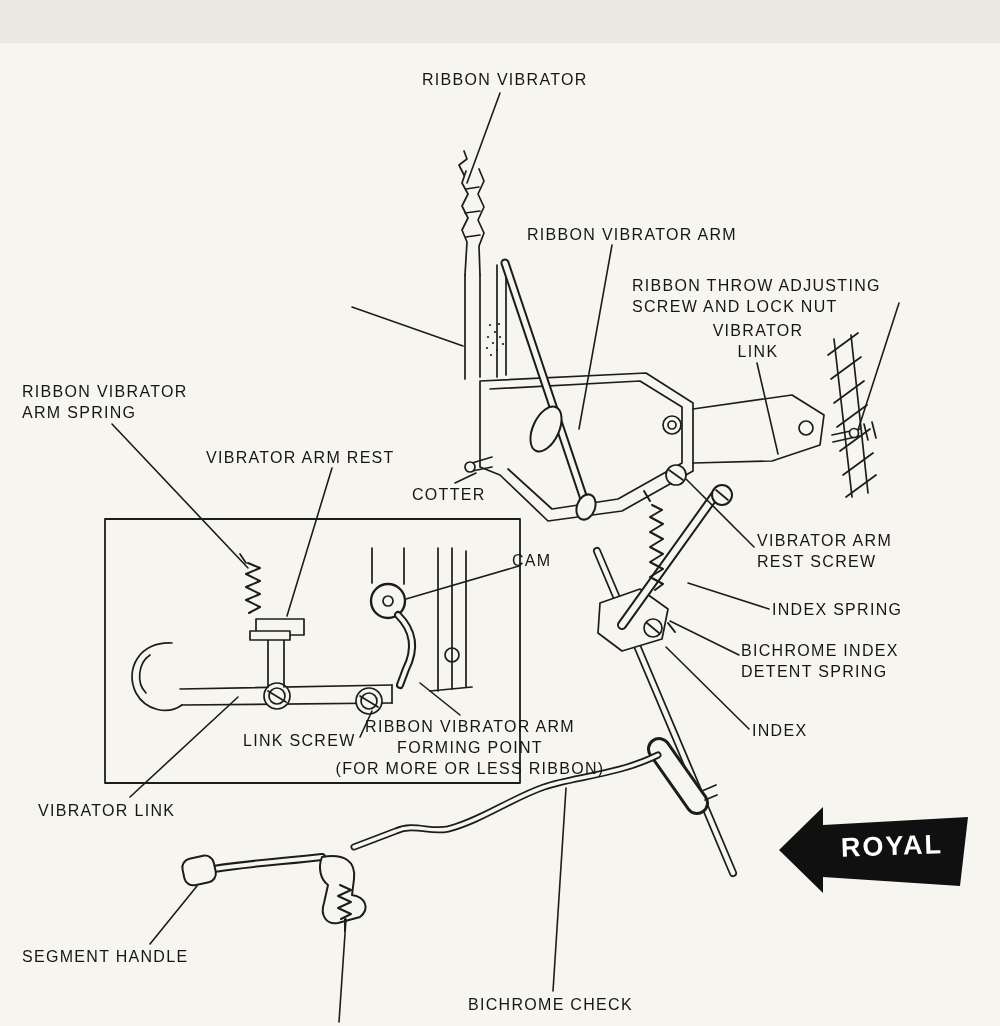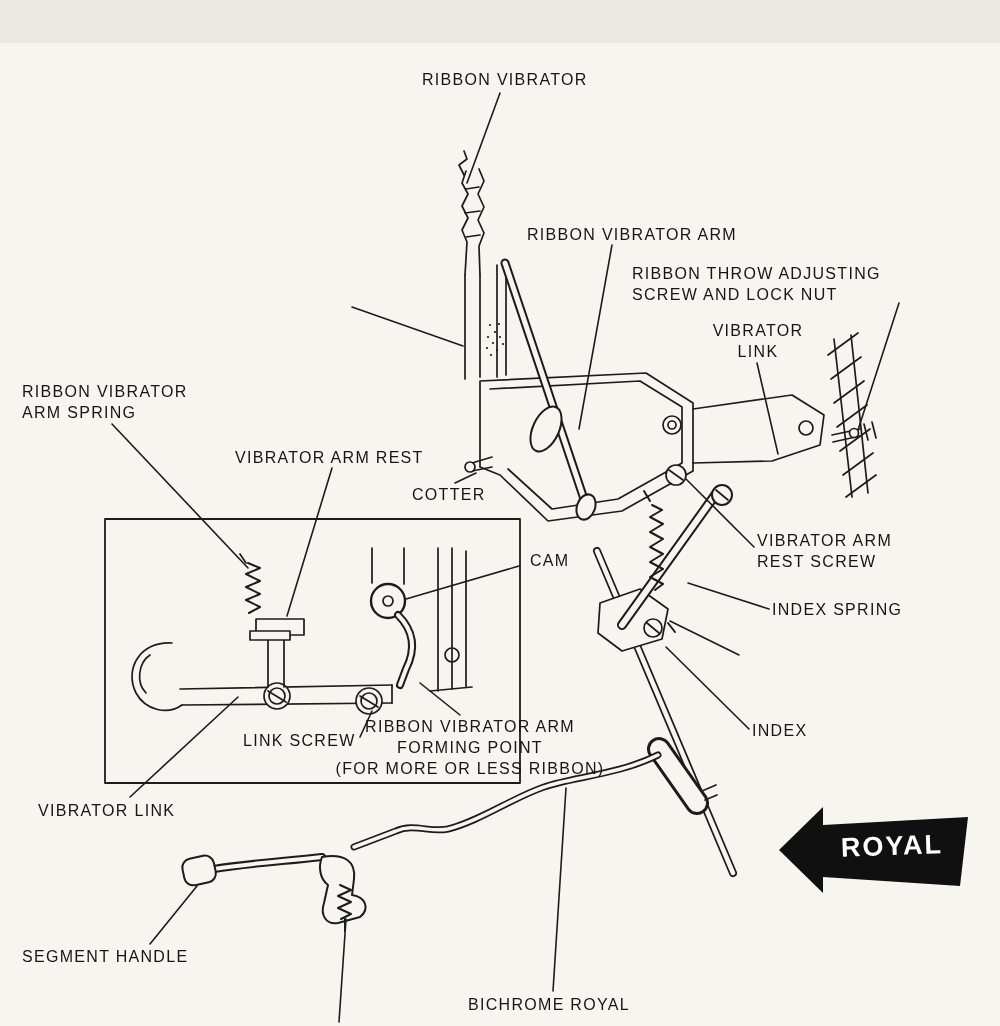--- a/index.html
+++ b/index.html
@@ -206,52 +206,54 @@
     <g>
       <polygon points="779,807 823,764 823,782 968,774 960,843 823,834 823,850" fill="#101010"></polygon>
     </g>
   </svg>
 
   <div class="label" style="left:422px; top:26px;">RIBBON VIBRATOR</div>
 
   <div class="label" style="left:527px; top:181px;">RIBBON VIBRATOR ARM</div>
 
 
-  <div class="label" style="left:632px; top:220px;">RIBBON THROW ADJUSTING
+  <div class="label" style="left:632px; top:232px;">RIBBON THROW ADJUSTING
 SCREW AND LOCK NUT</div>
 
   <div class="label center" style="left:706px; top:277px; width:104px;">VIBRATOR
 LINK</div>
 
   <div class="label" style="left:22px; top:338px;">RIBBON VIBRATOR
 ARM SPRING</div>
 
-  <div class="label" style="left:235px; top:404px;">VIBRATOR ARM REST</div>
+  <div class="label" style="left:206px; top:404px;">VIBRATOR ARM REST</div>
 
   <div class="label" style="left:412px; top:441px;">COTTER</div>
 
   <div class="label" style="left:757px; top:487px;">VIBRATOR ARM
 REST SCREW</div>
 
-  <div class="label" style="left:518px; top:507px;padding-left:12px;">CAM</div>
+  <div class="label" style="left:500px; top:507px;padding-left:12px;">CAM</div>
 
   <div class="label" style="left:772px; top:556px;">INDEX SPRING</div>
 
+  <div class="label" style="left:741px; top:597px;">BICHROME INDEX
+DETENT SPRING</div>
 
   <div class="label" style="left:243px; top:687px;">LINK SCREW</div>
 
   <div class="label center" style="left:300px; top:673px; width:340px;">RIBBON VIBRATOR ARM
 FORMING POINT
 (FOR MORE OR LESS RIBBON)</div>
 
   <div class="label" style="left:752px; top:677px;">INDEX</div>
 
   <div class="label" style="left:38px; top:757px;">VIBRATOR LINK</div>
 
   <div class="label" style="left:22px; top:903px;">SEGMENT HANDLE</div>
 
-  <div class="label" style="left:468px; top:951px;">BICHROME ROYAL</div>
+  <div class="label" style="left:468px; top:951px;">BICHROME CHECK</div>
 
   <div class="label" style="left:311px; top:981px;text-align:center;">SPRING</div>
 
   <div class="royal-text">ROYAL</div>
 
 </div>
 
 </body></html>

